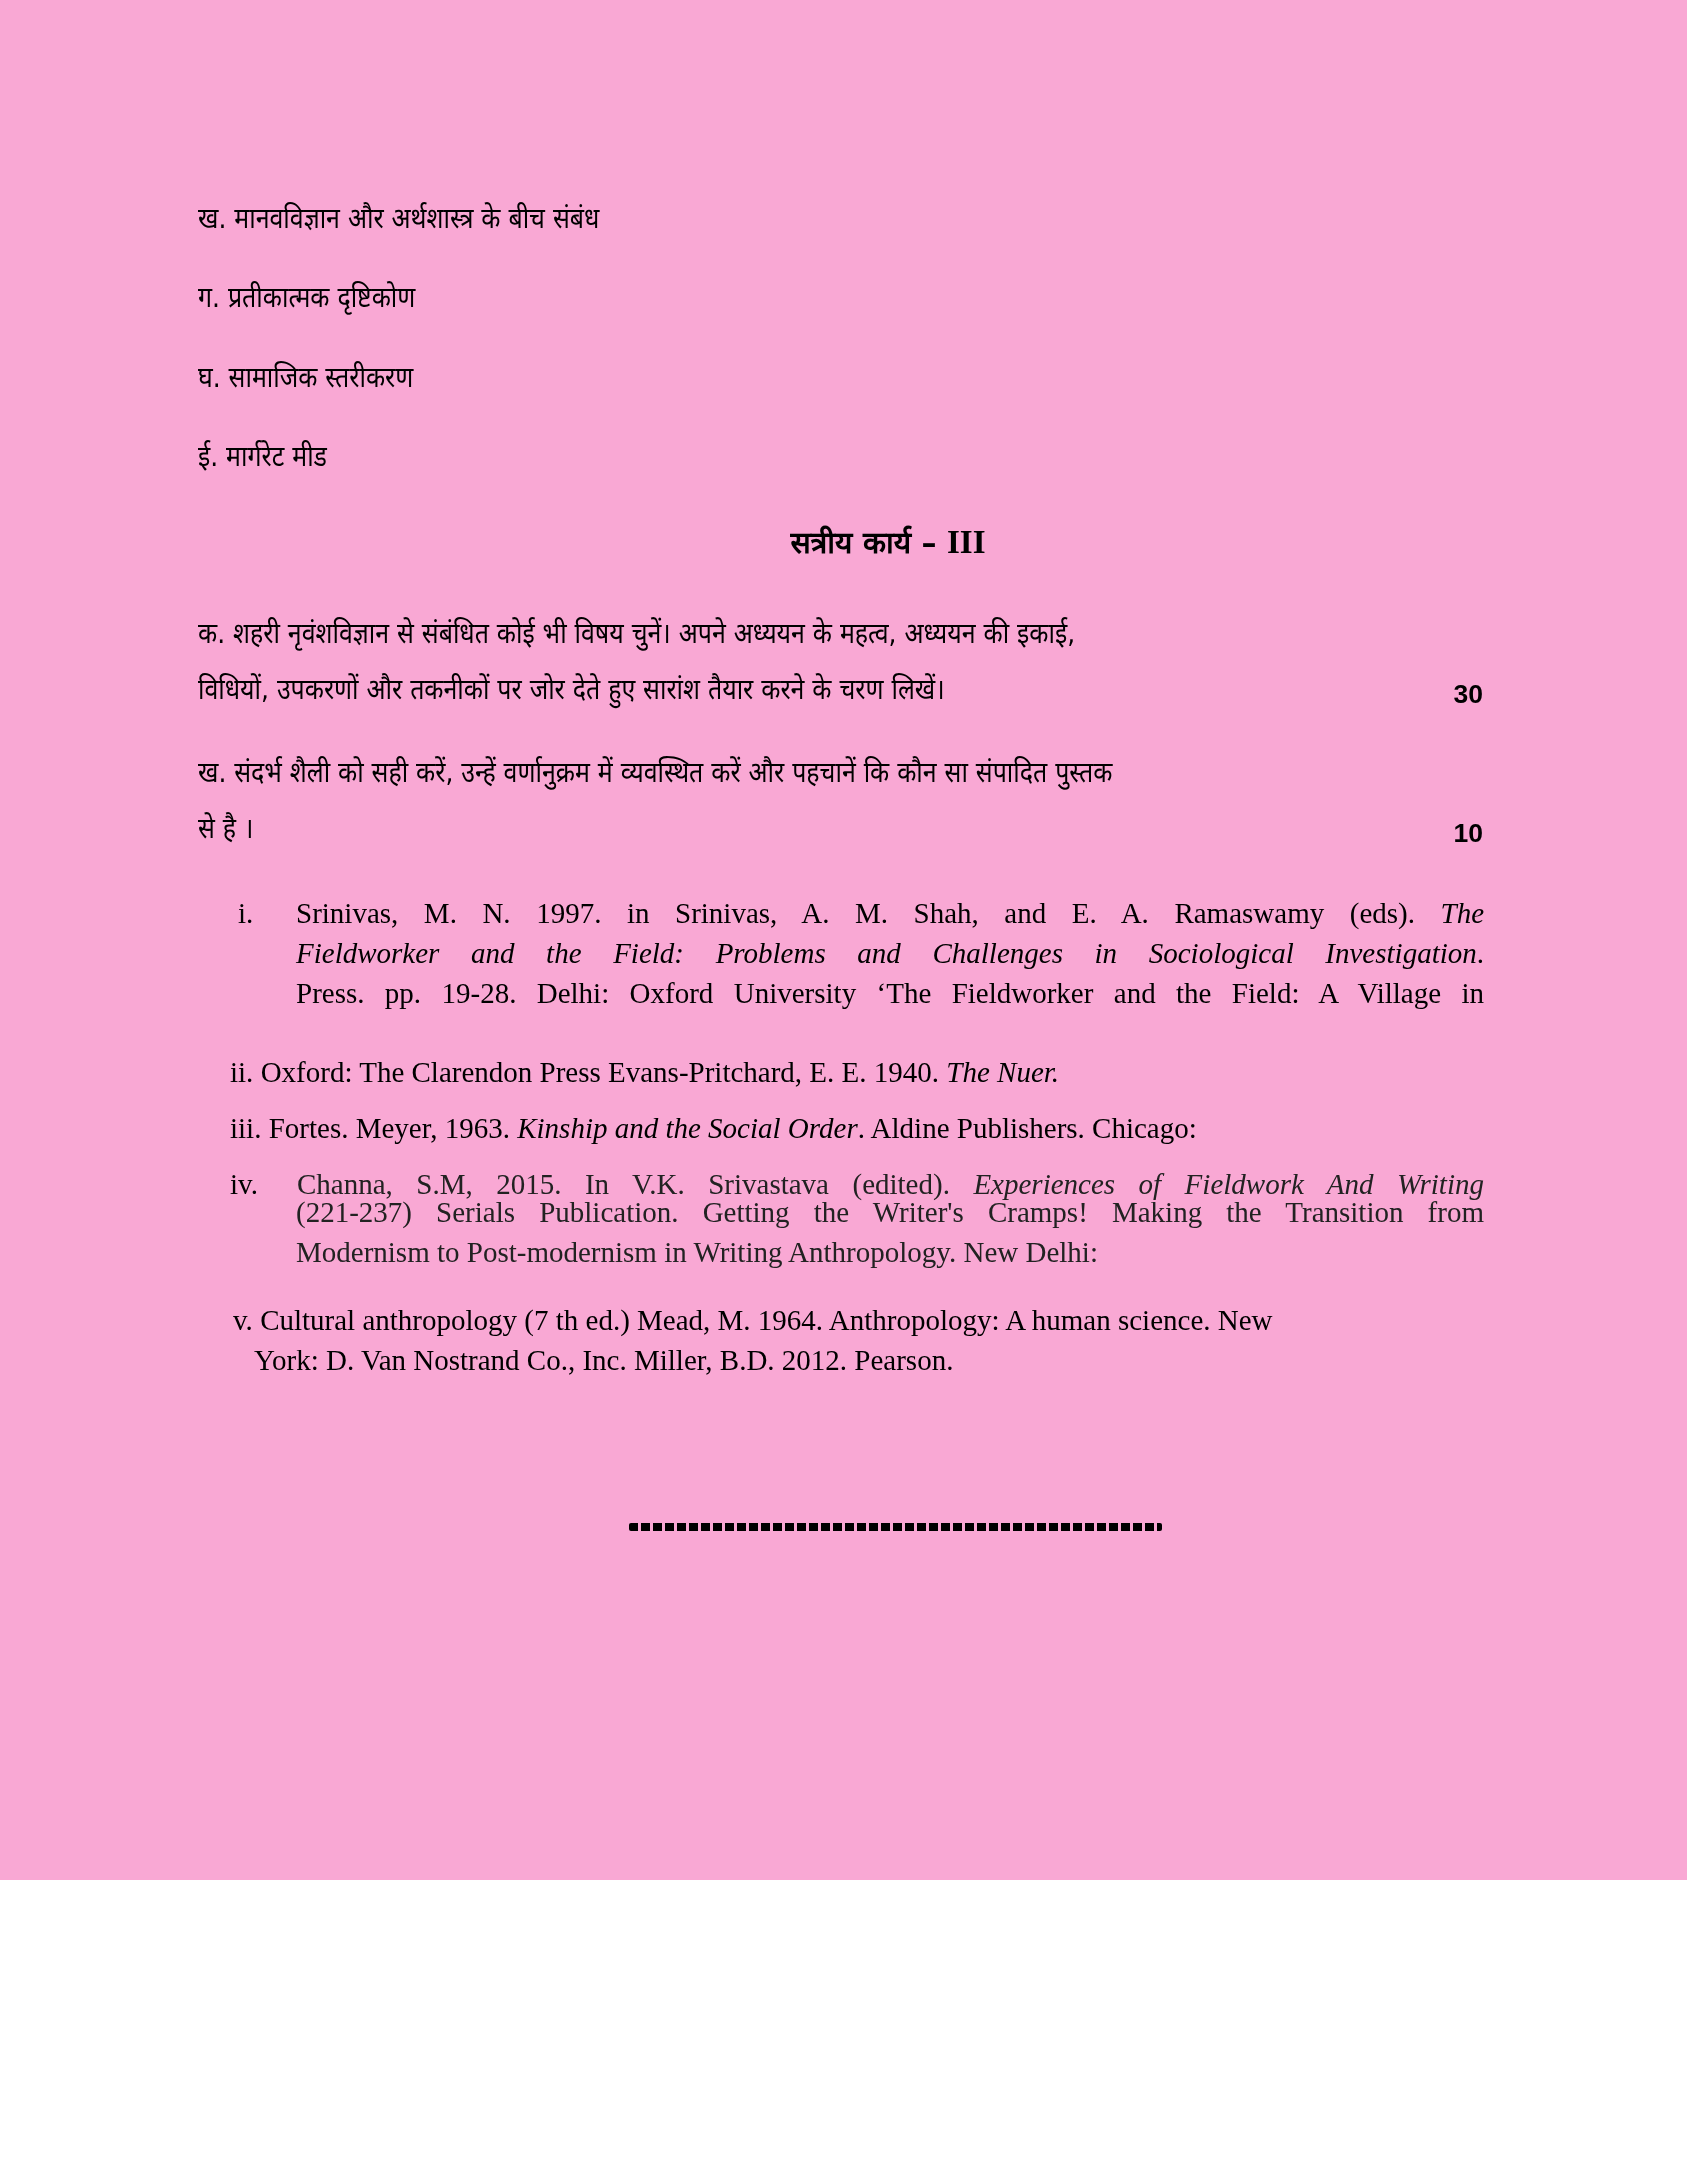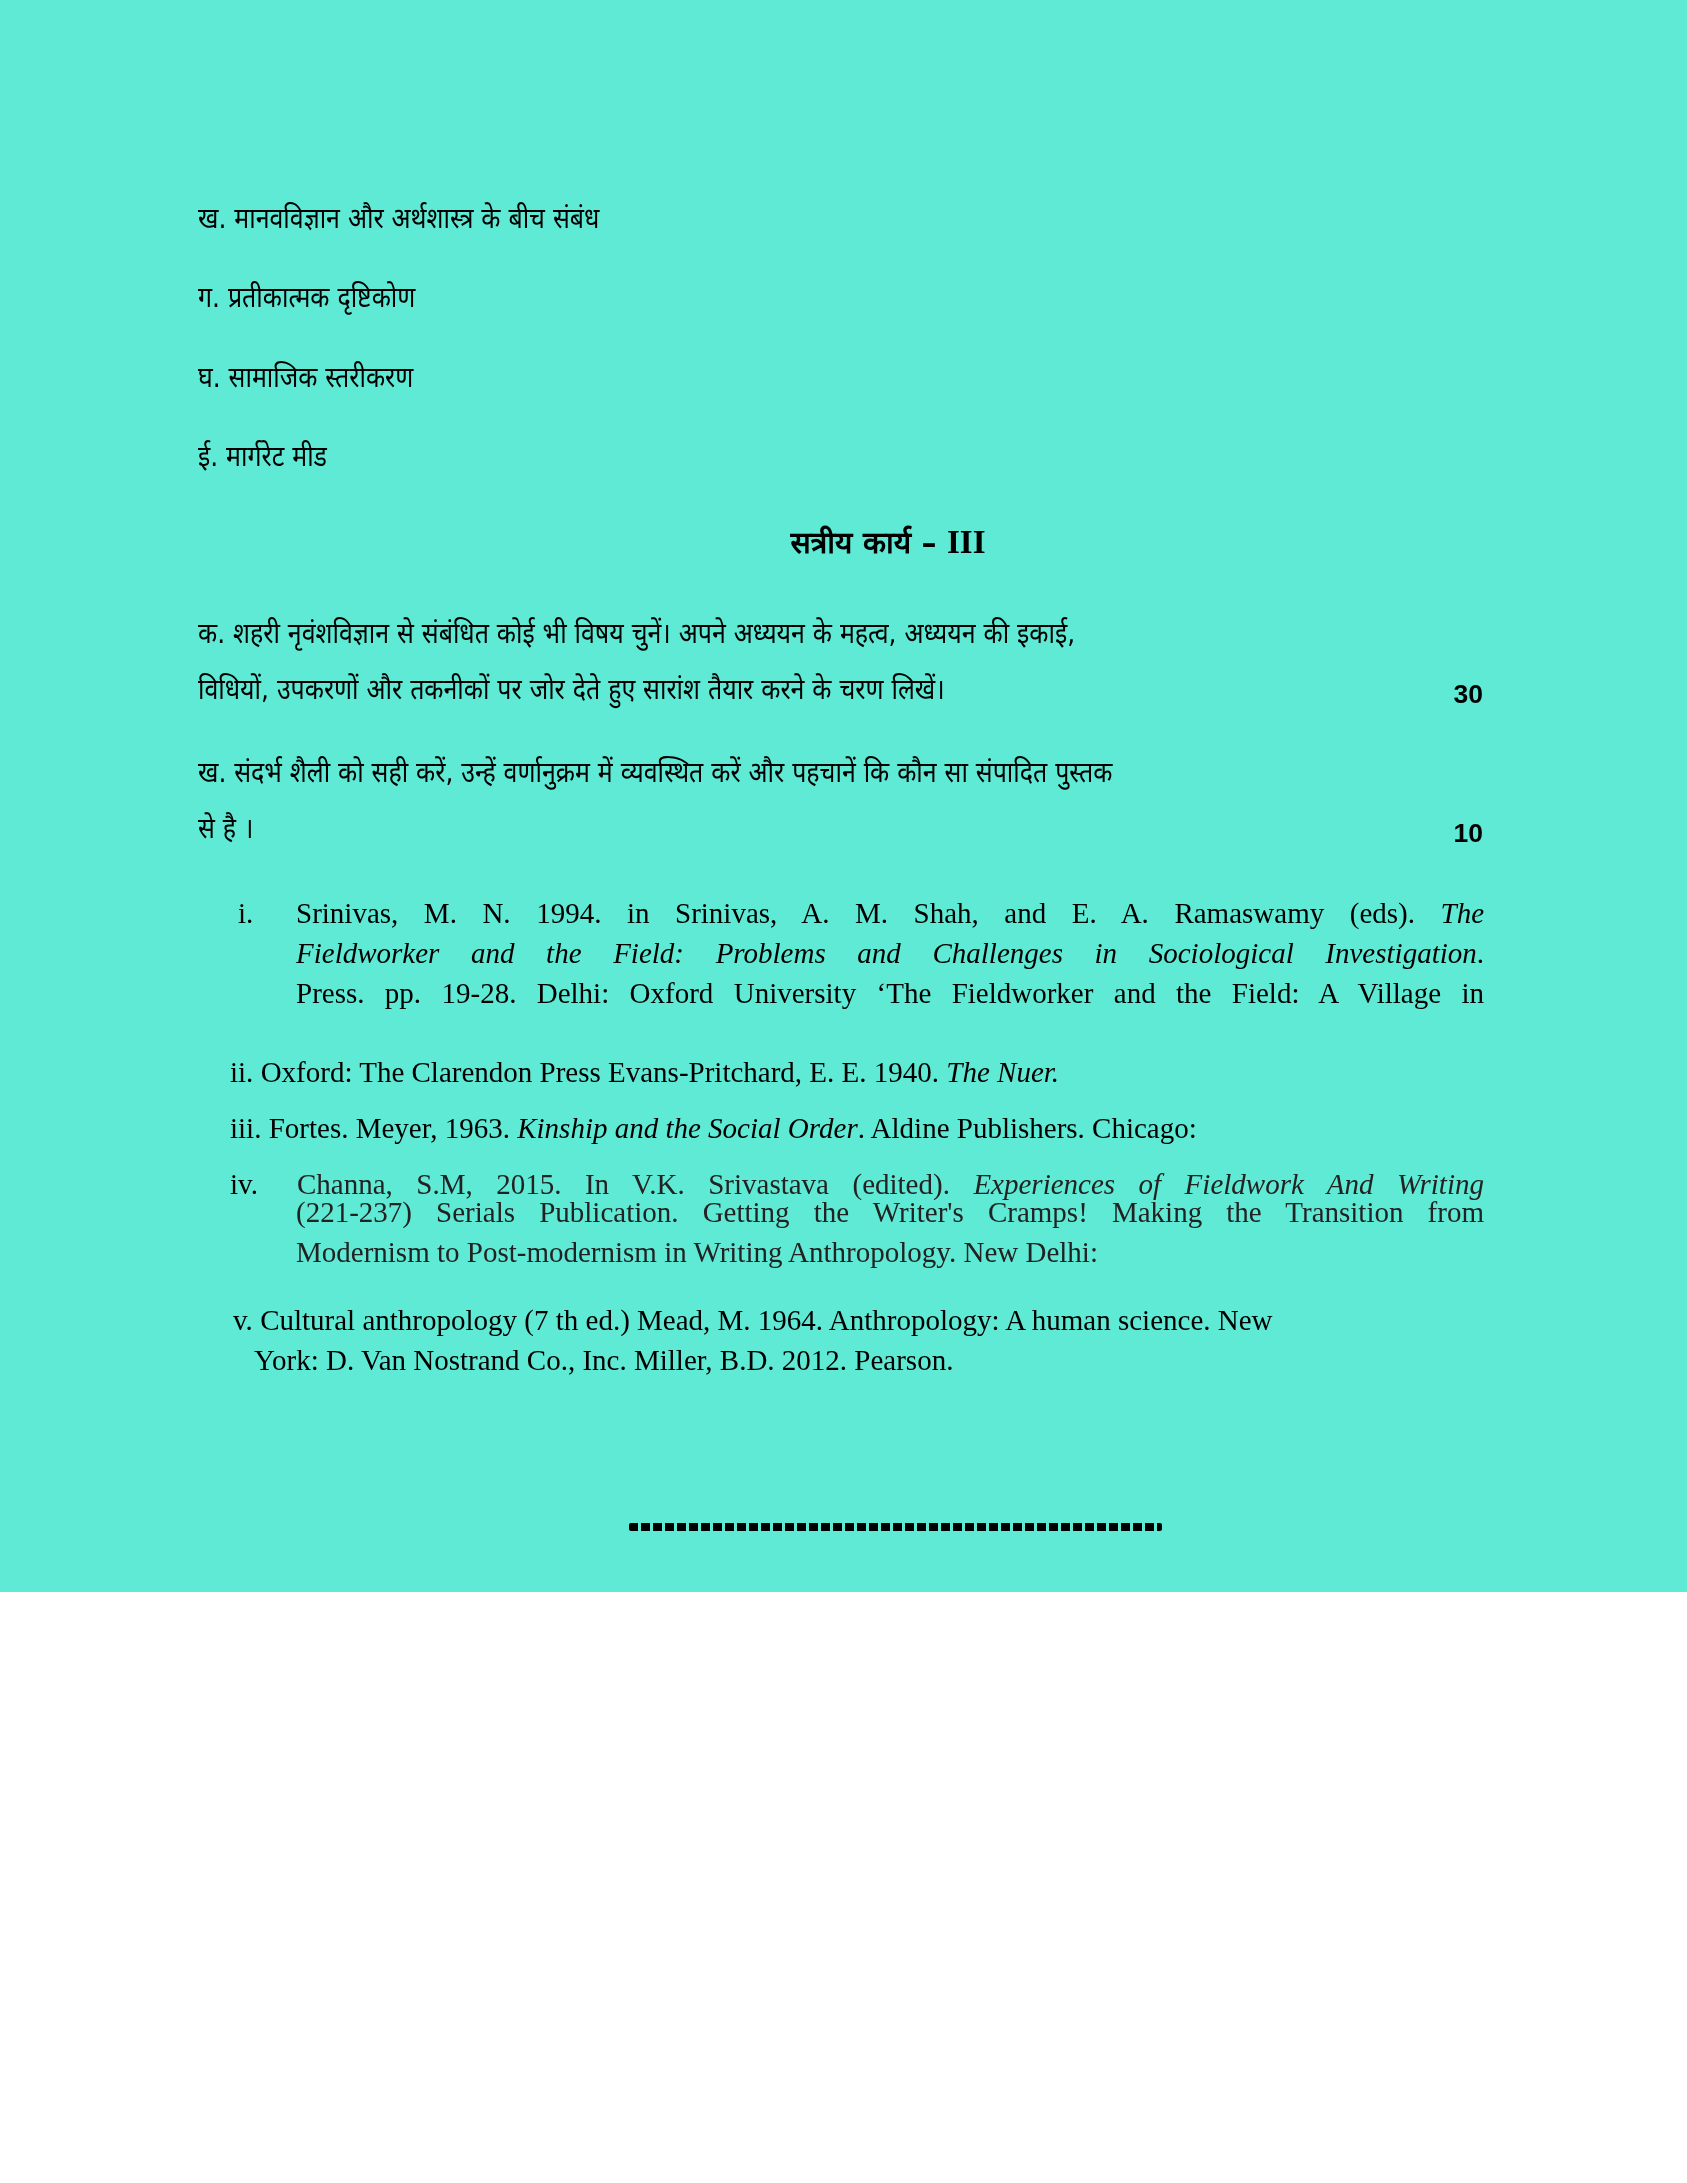--- a/index.html
+++ b/index.html
@@ -1,17 +1,17 @@
 <!DOCTYPE html>
 <html style="font-size:10.6px"><head>
 <meta charset="utf-8">
 <style>
   html, body { margin: 0; padding: 0; background: #ffffff; }
   body { width: 1687px; height: 2183px; position: relative; overflow: hidden; color: #000; }
-  .page { position: absolute; left: 0; top: 0; width: 1687px; height: 1592px; background: #5eead4; }
+  .page { position: absolute; left: 0; top: 0; width: 1687px; height: 1880px; background: #f9a8d4; }
   .hi { font-family: "DejaVu Sans", sans-serif; font-size: 29px; line-height: 1; white-space: nowrap; position: absolute; transform-origin: left top; }
   .opt { left: 198px; transform: scaleX(0.86); }
   .title { position: absolute; top: 526px; left: 0; width: 1680px; text-align: center; font-family: "DejaVu Sans", sans-serif; font-weight: bold; font-size: 30px; line-height: 1; margin-left: 48px; }
   .title .roman { font-family: "Liberation Serif", serif; font-weight: bold; font-size: 33px; }
   .q { position: absolute; left: 198px; width: 1285px; font-family: "DejaVu Sans", sans-serif; font-size: 29px; }
   .qline { position: absolute; left: 0; white-space: nowrap; transform-origin: left top; transform: scaleX(0.86); line-height: 1; }
   .marks { position: absolute; right: 0; font-family: "Liberation Sans", sans-serif; font-weight: bold; font-size: 26.5px; line-height: 1; }
   .refs { position: absolute; left: 0; top: 0; width: 1687px; font-family: "Liberation Serif", serif; font-size: 29px; line-height: 40px; }
   .ref { position: absolute; }
   .ref .num { position: absolute; white-space: nowrap; }
@@ -60,21 +60,21 @@
     <div class="qline" style="top:56px;">से है ।</div>
     <div class="marks" style="top:62px;">10</div>
   </div>
 
   <div class="refs">
 
     <div class="ref" style="top:893px; left:0;">
       <span class="num" style="left:238px;">i.</span>
       <div class="body" style="left:296px; width:1188px;">
         <span class="line" style="text-align:justify; text-align-last:justify; white-space:normal;">
-          <span>Srinivas, M. N. 1994. in Srinivas, A. M. Shah, and E. A. Ramaswamy (eds).</span>
+          <span>Srinivas, M. N. 1997. in Srinivas, A. M. Shah, and E. A. Ramaswamy (eds).</span>
           <i>The</i>
         </span>
         <span class="line" style="text-align:justify; text-align-last:justify; white-space:normal;">
           <i>Fieldworker and the Field: Problems and Challenges in Sociological Investigation</i><span>.</span>
         </span>
         <span class="line" style="text-align:justify; text-align-last:justify; white-space:normal;">Press. pp. 19-28. Delhi: Oxford University ‘The Fieldworker and the Field: A Village in</span>
       </div>
     </div>
 
     <div class="ref" style="top:1052px; left:0;">

